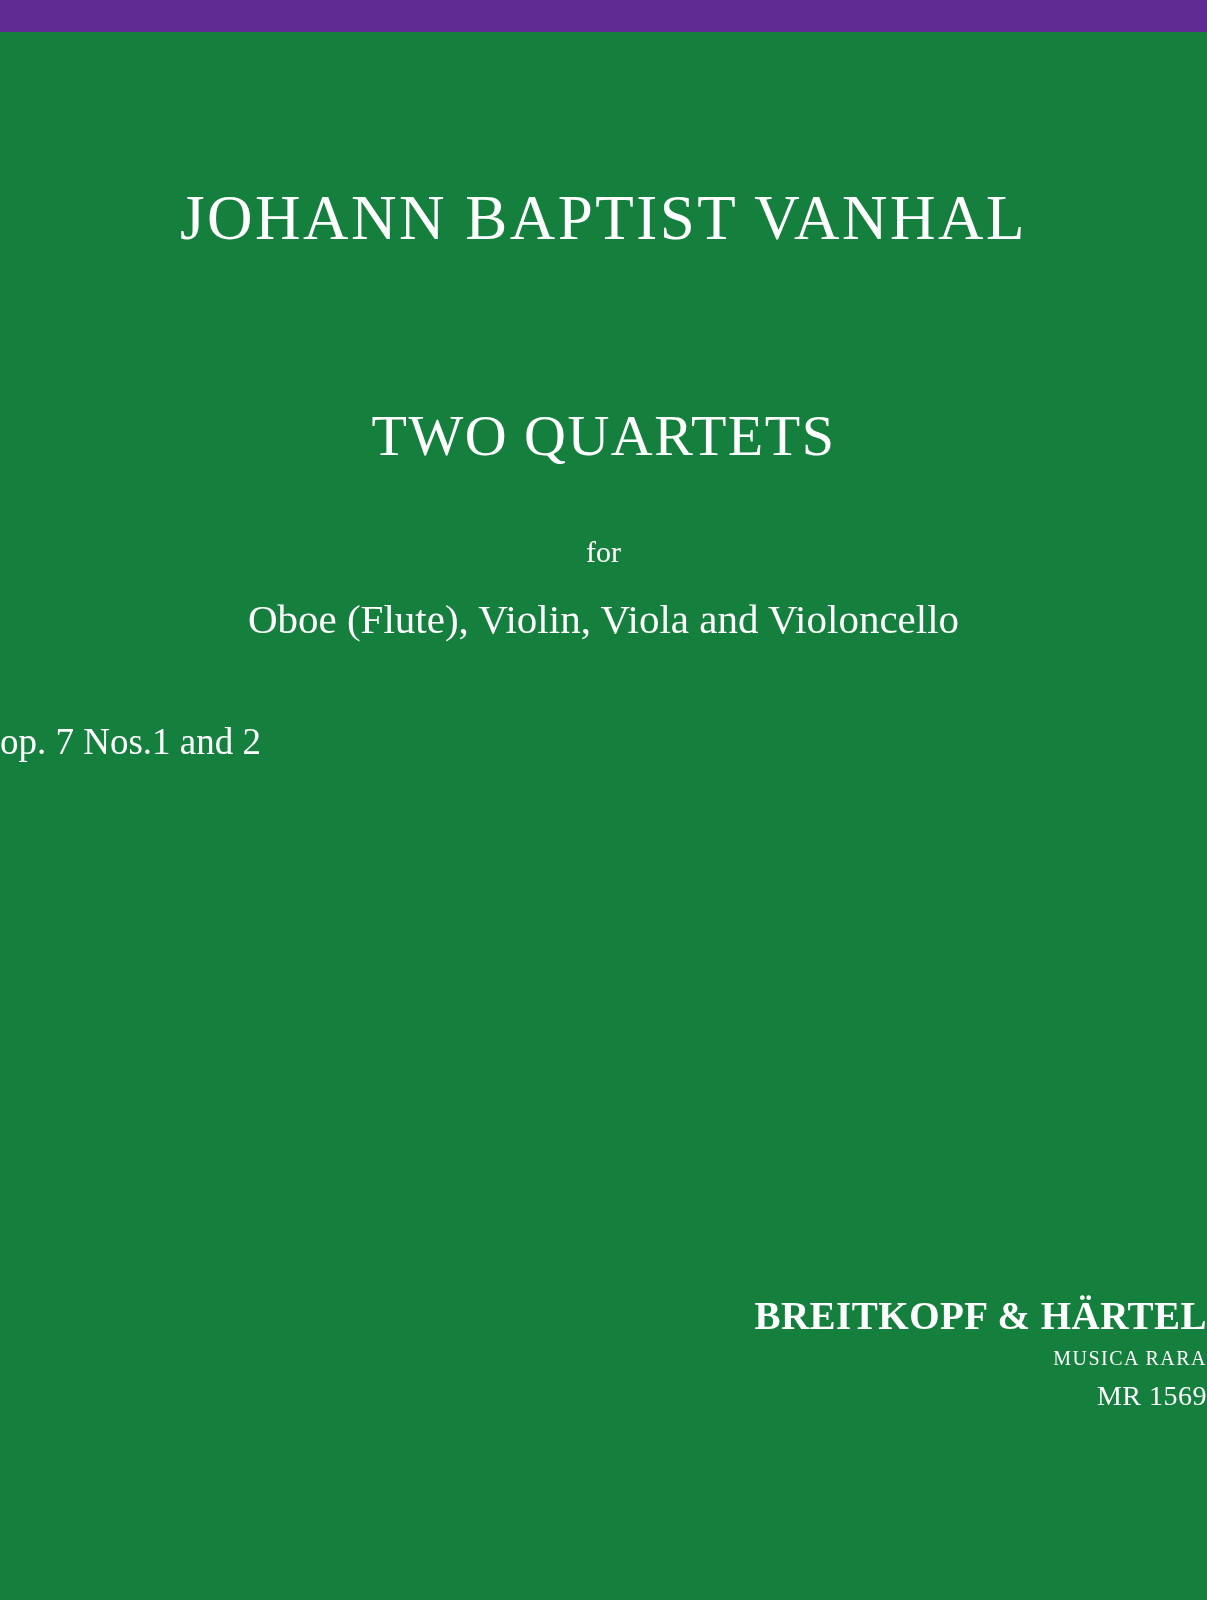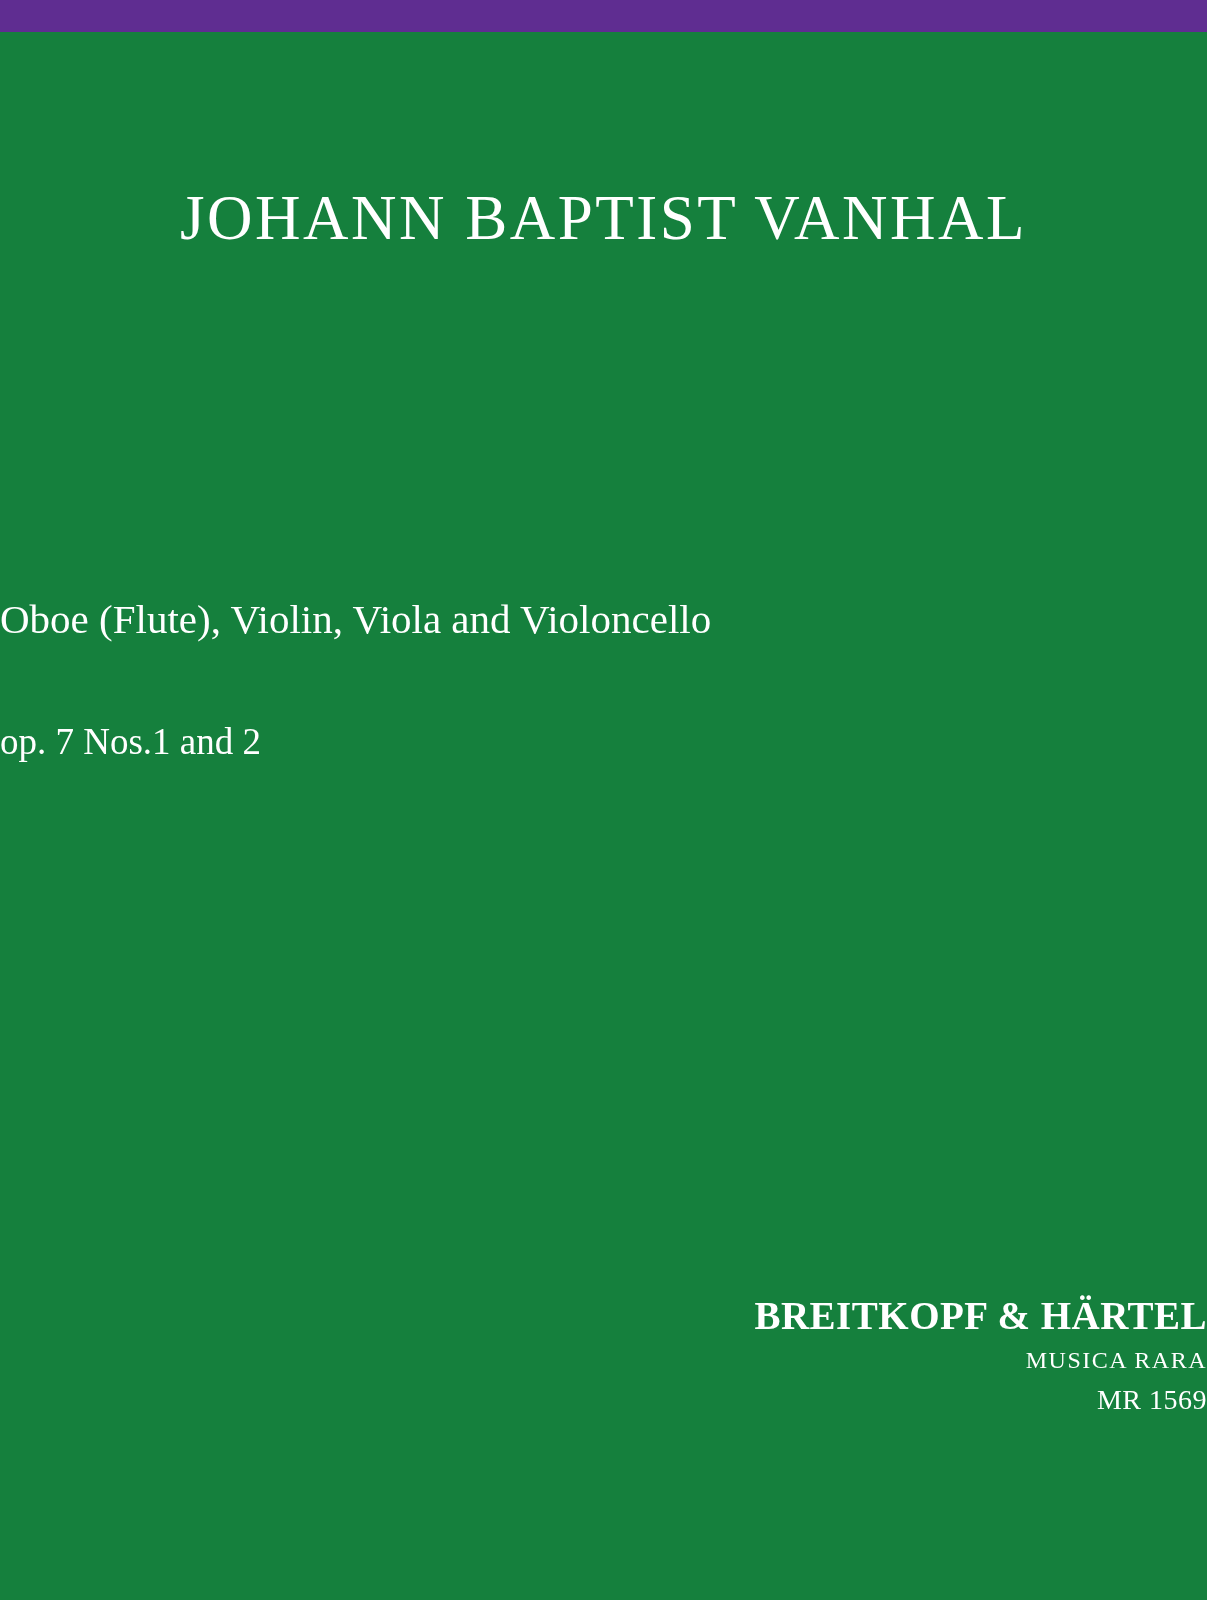--- a/index.html
+++ b/index.html
@@ -52,20 +52,21 @@
     width: 100%;
     text-align: center;
     font-size: 30px;
     font-weight: normal;
   }
   .instrumentation {
     position: absolute;
     top: 563px;
     left: 0;
     width: 100%;
+    text-align: center;
     font-size: 41px;
     font-weight: normal;
     line-height: 1.2;
   }
   .opus {
     position: absolute;
     top: 688px;
     left: 0;
     width: 100%;
     font-size: 37px;
@@ -78,40 +79,42 @@
     width: 100%;
     text-align: right;
   }
   .publisher {
     font-size: 39px;
     font-weight: bold;
     letter-spacing: 0.5px;
     line-height: 1.15;
   }
   .imprint {
-    font-size: 24px;
+    font-size: 20px;
     letter-spacing: 1.5px;
     margin-top: 8px;
     line-height: 1.15;
   }
   .plate-number {
     font-size: 28px;
     letter-spacing: 0.5px;
     margin-top: 10px;
     line-height: 1.15;
   }
 </style>
 </head>
 <body>
 
 <div class="cover">
 
   <div class="composer">JOHANN BAPTIST VANHAL</div>
 
+  <div class="title">TWO QUARTETS</div>
 
+  <div class="for-word">for</div>
 
   <div class="instrumentation">Oboe (Flute), Violin, Viola and Violoncello</div>
 
   <div class="opus">op. 7 Nos.1 and 2</div>
 
   <div class="publisher-block">
     <div class="publisher">BREITKOPF &amp; HÄRTEL</div>
     <div class="imprint">MUSICA RARA</div>
     <div class="plate-number">MR 1569</div>
   </div>

